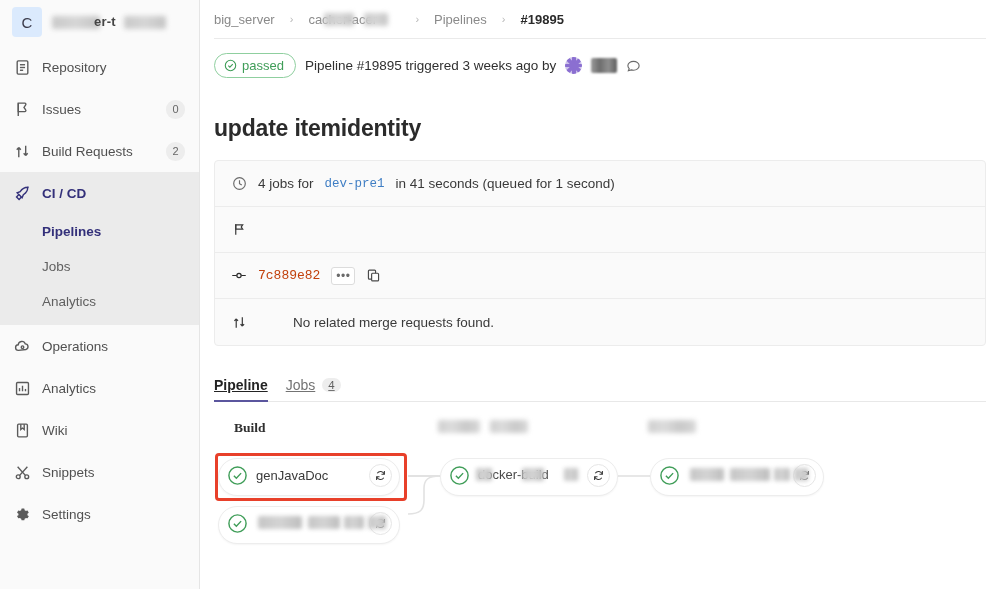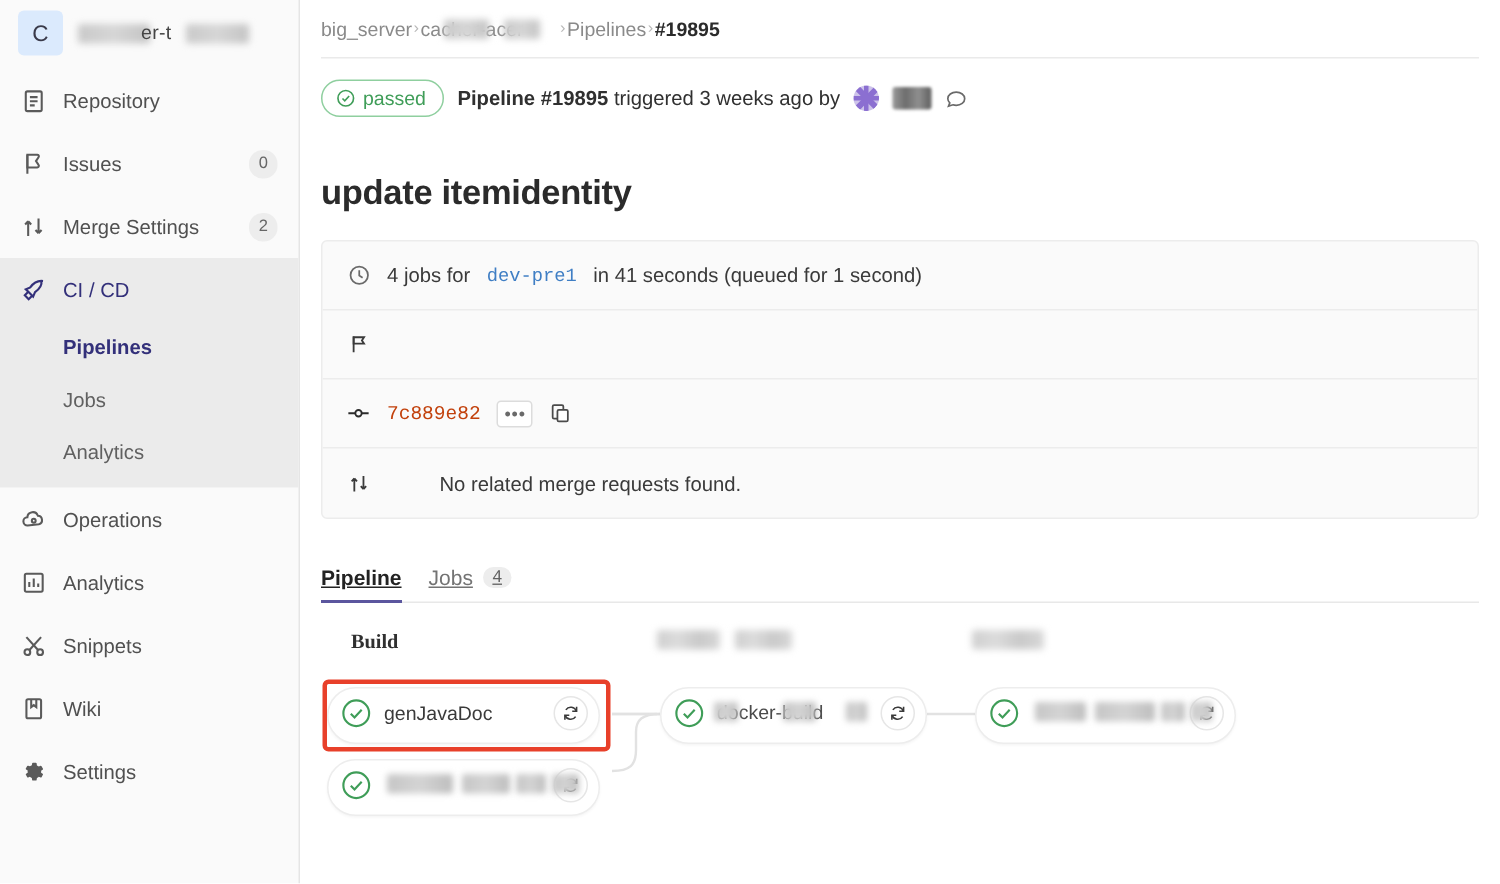--- a/index.html
+++ b/index.html
@@ -37,21 +37,21 @@
   .proj-name-blur {
     flex: 1; height: 13px; position: relative;
   }
   .blur-seg {
     position: absolute; top: 0; height: 13px;
     background: linear-gradient(90deg,#c9c9c9,#d6d6d6,#c4c4c4);
     filter: blur(2.4px); border-radius: 2px;
   }
   .proj-name-txt {
     position: absolute; top: -2px; left: 42px;
-    font-size: 13px; color: #444; letter-spacing: .2px;
+    font-size: 13px; color: #444; letter-spacing: .2px; font-weight: bold;
   }
 
   .nav { padding: 0; margin: 0; list-style: none; }
   .nav-item {
     display: flex; align-items: center;
     height: 42px; padding: 0 14px;
     gap: 11px; cursor: pointer;
     font-size: 13.5px; color: #505050;
     position: relative;
   }
@@ -60,38 +60,38 @@
   .nav-label { flex: 1; white-space: nowrap; }
   .nav-count {
     background: #ededed; color: #666;
     border-radius: 9px; font-size: 11px;
     min-width: 19px; height: 19px;
     display: flex; align-items: center; justify-content: center;
     padding: 0 5px;
   }
   .nav-item.active {
     background: #ebebeb;
-    color: #33307a; font-weight: 400; justify-content: space-between;
+    color: #33307a; font-weight: 700; justify-content: space-between;
   }
   .nav-item.active .ico svg { stroke: #33307a; fill: none; }
   .subnav { background: #ebebeb; list-style: none; margin: 0; padding: 0 0 6px 0; }
   .subnav-item {
     height: 35px; display: flex; align-items: center;
     padding: 0 14px 0 42px; font-size: 13.5px;
     color: #606060; cursor: pointer;
   }
   .subnav-item.active { color: #33307a; font-weight: 600; }
 
   
   .main { flex: 1; height: 589px; background: #fff; overflow: hidden; position: relative; }
 
   .breadcrumb {
     display: flex; align-items: center;
     height: 30px; padding: 0 0 0 14px;
-    gap: 1px; font-size: 13px; color: #8a8a8a;
+    gap: 15px; font-size: 13px; color: #8a8a8a;
     margin-top: 4px;
   }
   .crumb { white-space: nowrap; cursor: pointer; }
   .crumb.bold { color: #2b2b2b; font-weight: 700; }
   .crumb-sep { color: #b8b8b8; font-size: 11px; }
   .crumb-blur {
     position: relative; width: 92px; height: 14px; display: inline-block;
   }
   .crumb-blur .txt { position: absolute; left: 0; top: 0; font-size: 13px; color: #8a8a8a; white-space: nowrap; }
 
@@ -103,21 +103,21 @@
     font-size: 13.5px; color: #303030;
   }
   .badge-passed {
     display: inline-flex; align-items: center; gap: 5px;
     border: 1px solid #8fcf9f; color: #3f9d58;
     border-radius: 13px; height: 25px;
     padding: 0 11px 0 9px; font-size: 13px;
     background: #fff; cursor: pointer;
   }
   .trig-text { color: #303030; }
-  .trig-text b { font-weight: 700; }
+  .trig-text b { font-weight: 400; }
   .avatar-purple {
     width: 17px; height: 17px; border-radius: 50%;
     background: #cdc3ea; position: relative; flex: 0 0 17px;
     overflow: hidden;
   }
   .avatar-purple::before, .avatar-purple::after {
     content:""; position:absolute; background:#8b6fd1;
   }
   .avatar-purple::before { width:3.5px; height:17px; left:6.7px; top:0; }
   .avatar-purple::after { width:17px; height:3.5px; top:6.7px; left:0; }
@@ -265,21 +265,21 @@
         <span class="nav-count">0</span>
       </li>
 
       <li class="nav-item">
         <span class="ico">
           <svg width="17" height="17" viewBox="0 0 16 16" fill="none" stroke="#5a5a5a" stroke-width="1.3">
               <path d="M4.5 13.5V4.2m0 0L2.6 6.3M4.5 4.2l1.9 2.1"></path>
               <path d="M11 2.5v9.3m0 0l1.9-2.1M11 11.8L9.1 9.7"></path>
             </svg>
         </span>
-        <span class="nav-label">Merge Settings</span>
+        <span class="nav-label">Build Requests</span>
         <span class="nav-count">2</span>
       </li>
 
       <li class="nav-item active">
         <span class="ico">
           <svg width="17" height="17" viewBox="0 0 16 16" fill="none" stroke="#33307a" stroke-width="1.35">
               <path d="M13.8 2.2c-3.4-.4-6 1.2-8 4L3 7.4l1.6 1.6 1.4 1.4 1.6 1.6 1.2-2.8c2.8-2 4.4-4.6 4-7z"></path>
               <path d="M4.6 9L2.4 11.2 4.8 13.6 7 11.4"></path>
             </svg>
         </span>
@@ -310,36 +310,36 @@
               <line x1="5.2" y1="10.6" x2="5.2" y2="7.6"></line>
               <line x1="8" y1="10.6" x2="8" y2="5.4"></line>
               <line x1="10.8" y1="10.6" x2="10.8" y2="8.4"></line>
             </svg>
         </span>
         <span class="nav-label">Analytics</span>
       </li>
       <li class="nav-item">
         <span class="ico">
           <svg width="17" height="17" viewBox="0 0 16 16" fill="none" stroke="#5a5a5a" stroke-width="1.3">
+              <rect x="3.4" y="2" width="9.2" height="12" rx="1"></rect>
+              <path d="M6.4 2v5l1.6-1.3L9.6 7V2"></path>
+            </svg>
+        </span>
+        <span class="nav-label">Wiki</span>
+      </li>
+      <li class="nav-item">
+        <span class="ico">
+          <svg width="17" height="17" viewBox="0 0 16 16" fill="none" stroke="#5a5a5a" stroke-width="1.3">
               <circle cx="4" cy="12" r="1.8"></circle>
               <circle cx="12" cy="12" r="1.8"></circle>
               <line x1="5.3" y1="10.7" x2="12.6" y2="2.6"></line>
               <line x1="10.7" y1="10.7" x2="3.4" y2="2.6"></line>
             </svg>
         </span>
         <span class="nav-label">Snippets</span>
-      </li>
-      <li class="nav-item">
-        <span class="ico">
-          <svg width="17" height="17" viewBox="0 0 16 16" fill="none" stroke="#5a5a5a" stroke-width="1.3">
-              <rect x="3.4" y="2" width="9.2" height="12" rx="1"></rect>
-              <path d="M6.4 2v5l1.6-1.3L9.6 7V2"></path>
-            </svg>
-        </span>
-        <span class="nav-label">Wiki</span>
       </li>
       <li class="nav-item">
         <span class="ico">
           <svg width="17" height="17" viewBox="0 0 16 16" fill="#5a5a5a">
               <path d="M8 5.3A2.7 2.7 0 1 0 8 10.7 2.7 2.7 0 0 0 8 5.3zm0 4.2a1.5 1.5 0 1 1 0-3 1.5 1.5 0 0 1 0 3z"></path>
               <path d="M13.6 9.3l-1-.6a4.9 4.9 0 0 0 0-1.4l1-.6a.5.5 0 0 0 .2-.6l-.9-1.6a.5.5 0 0 0-.6-.2l-1.1.4a5 5 0 0 0-1.2-.7L9.8 2.7a.5.5 0 0 0-.5-.4H7.5a.5.5 0 0 0-.5.4l-.2 1.2a5 5 0 0 0-1.2.7l-1.1-.4a.5.5 0 0 0-.6.2l-.9 1.6a.5.5 0 0 0 .2.6l1 .6a4.9 4.9 0 0 0 0 1.4l-1 .6a.5.5 0 0 0-.2.6l.9 1.6a.5.5 0 0 0 .6.2l1.1-.4c.37.3.77.53 1.2.7l.2 1.2a.5.5 0 0 0 .5.4h1.8a.5.5 0 0 0 .5-.4l.2-1.2a5 5 0 0 0 1.2-.7l1.1.4a.5.5 0 0 0 .6-.2l.9-1.6a.5.5 0 0 0-.2-.6z"></path>
             </svg>
         </span>
         <span class="nav-label">Settings</span>
       </li>

